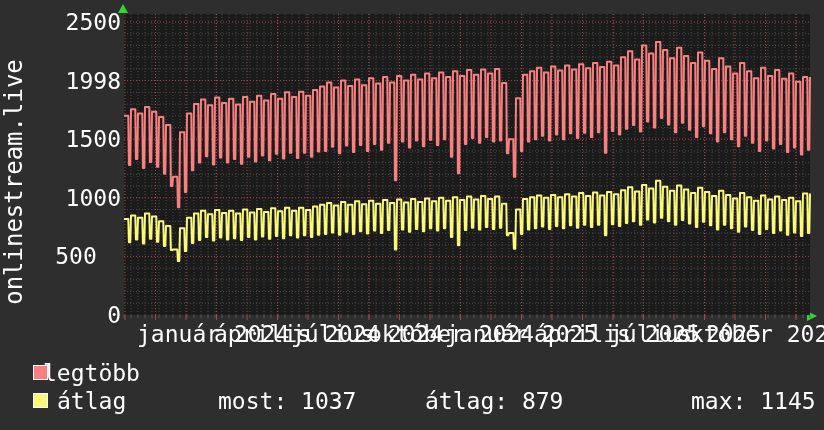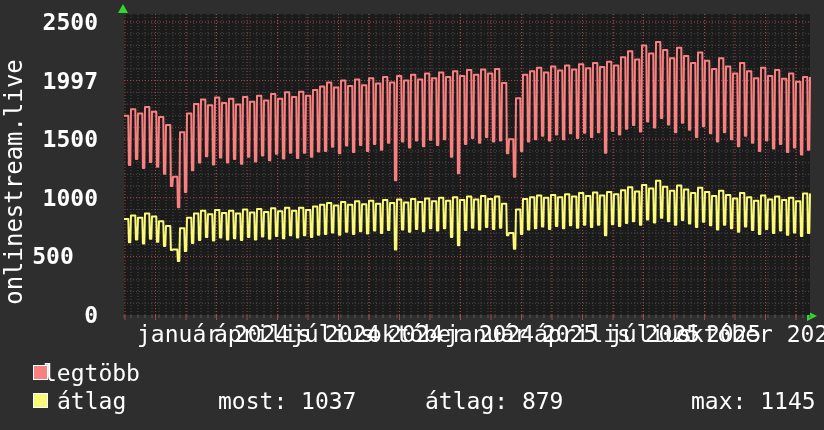--- a/index.html
+++ b/index.html
@@ -14,22 +14,22 @@
     position:absolute;left:14px;top:182px;
     transform:translate(-50%,-50%) rotate(-90deg);
     white-space:nowrap;font-size:24px;letter-spacing:0px;
   }
   .plot{
     position:absolute;left:124px;top:14px;width:686px;height:301px;
     background:#1B1B1B;
   }
   .plot svg{position:absolute;left:0;top:0;overflow:visible;}
   .ylabel{
-    position:absolute;left:8px;width:90px;height:26px;line-height:26px;
-    text-align:right;font-size:23px;white-space:nowrap;font-weight:bold;
+    position:absolute;left:31px;width:90px;height:26px;line-height:26px;
+    text-align:right;font-size:23px;white-space:nowrap;
   }
   .xlabels{
     position:absolute;left:0;top:320px;width:824px;height:28px;overflow:hidden;
   }
   .xlabel{
     position:absolute;top:0;font-size:23px;line-height:28px;white-space:nowrap;
   }
   .arrow-up{
     position:absolute;left:118px;top:4px;width:0;height:0;
     border-left:5px solid transparent;border-right:5px solid transparent;
@@ -55,21 +55,21 @@
   <div class="vtitle">onlinestream.live</div>
 
   <div class="arrow-up"></div>
   <div class="arrow-right"></div>
 
   <div id="ylabels">
       <div class="ylabel" style="top: 302px;">0</div>
       <div class="ylabel" style="top: 243.4px; text-align: center;">500</div>
       <div class="ylabel" style="top: 184.8px;">1000</div>
       <div class="ylabel" style="top: 126.2px;">1500</div>
-      <div class="ylabel" style="top: 67.6px;">1997</div>
+      <div class="ylabel" style="top: 67.6px;">1998</div>
       <div class="ylabel" style="top: 9px;">2500</div>
     </div>
 
   <div class="plot">
     <svg id="chart-svg" width="686" height="306" viewBox="0 0 686 306">
         <line x1="7" y1="0" x2="7" y2="301" stroke="#4A4A4A" stroke-width="1" stroke-dasharray="1,2"></line>
         <line x1="14" y1="0" x2="14" y2="301" stroke="#4A4A4A" stroke-width="1" stroke-dasharray="1,2"></line>
         <line x1="21" y1="0" x2="21" y2="301" stroke="#4A4A4A" stroke-width="1" stroke-dasharray="1,2"></line>
         <line x1="28" y1="0" x2="28" y2="301" stroke="#4A4A4A" stroke-width="1" stroke-dasharray="1,2"></line>
         <line x1="35" y1="0" x2="35" y2="301" stroke="#4A4A4A" stroke-width="1" stroke-dasharray="1,2"></line>

